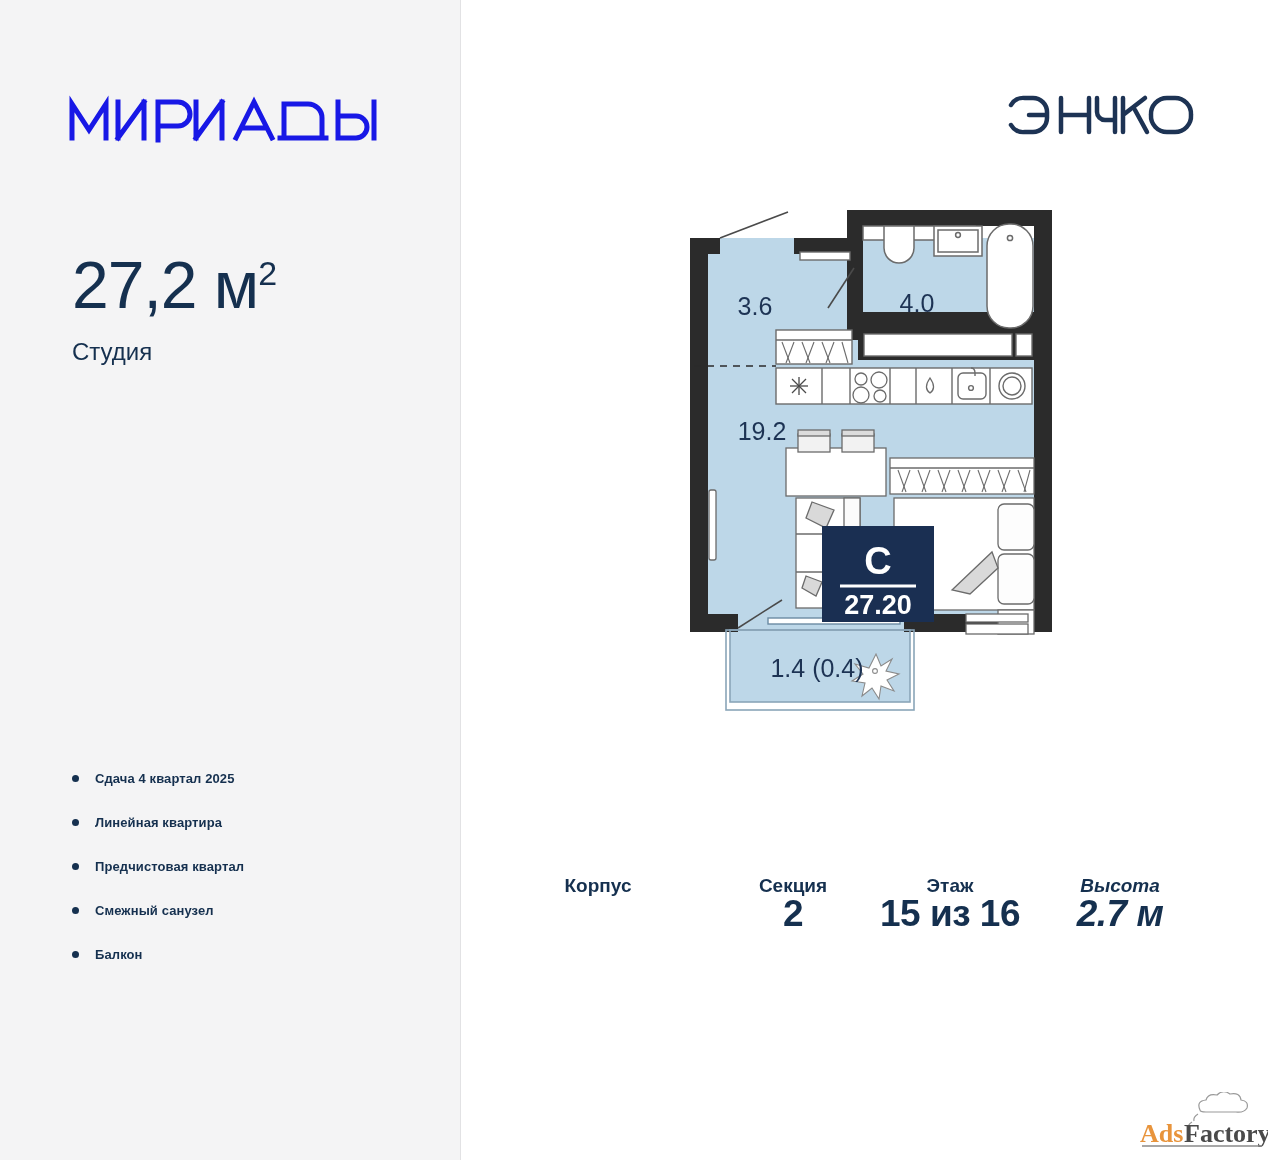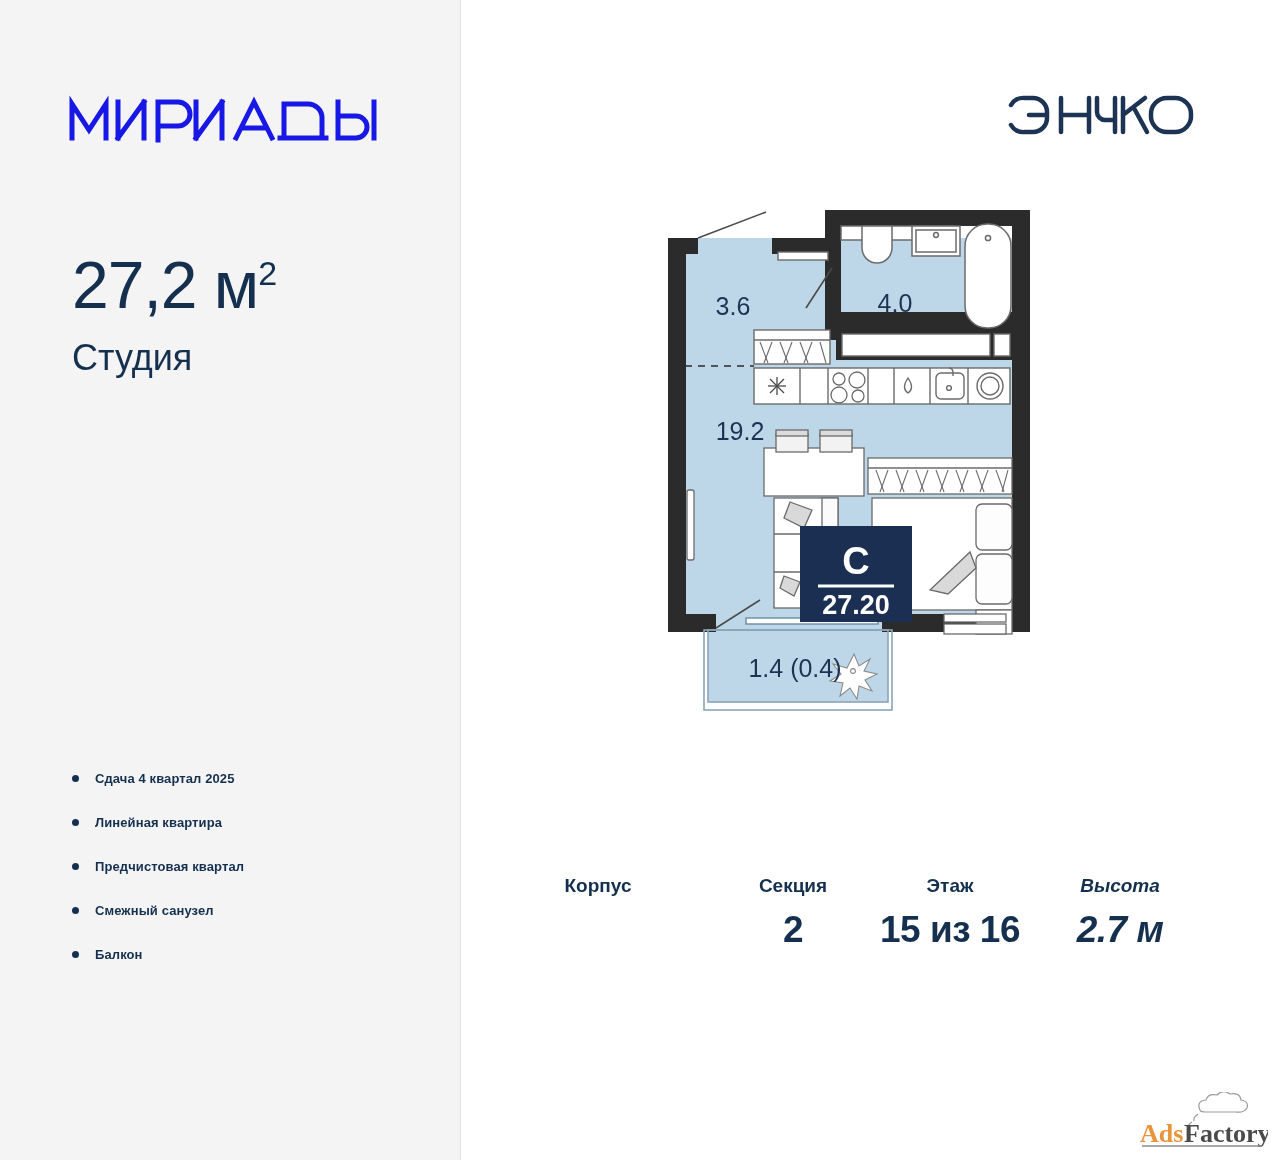--- a/index.html
+++ b/index.html
@@ -59,21 +59,21 @@
     line-height: 1;
     white-space: nowrap;
   }
   #area-value .sup {
     font-size: 34px;
     vertical-align: super;
     line-height: 0;
   }
   #area-type {
     margin-top: 22px;
-    font-size: 36px;
+    font-size: 24px;
     font-weight: 400;
     color: #15304f;
     line-height: 1;
   }
 
   
   #features {
     position: absolute;
     left: 72px;
     top: 756px;
@@ -101,21 +101,21 @@
   #enko-logo {
     position: absolute;
     left: 1005px; top: 92px;
     width: 192px; height: 46px;
   }
   #enko-logo svg { display: block; }
 
   
   #floorplan {
     position: absolute;
-    left: 650px;
+    left: 672px;
     top: 190px;
     width: 400px;
     height: 640px;
   }
   #floorplan svg { display: block; }
 
   
   #specs {
     position: absolute;
     left: 470px;
@@ -128,21 +128,20 @@
     display: flex;
     flex-direction: column;
     align-items: center;
     text-align: center;
   }
   .spec-label {
     font-size: 19px;
     font-weight: 700;
     color: #15304f;
     line-height: 1;
-    margin-bottom: 16px;
     white-space: nowrap;
   }
   .spec-value {
     font-size: 37px;
     font-weight: 700;
     color: #15304f;
     line-height: 1;
     letter-spacing: -0.5px;
     white-space: nowrap;
   }

